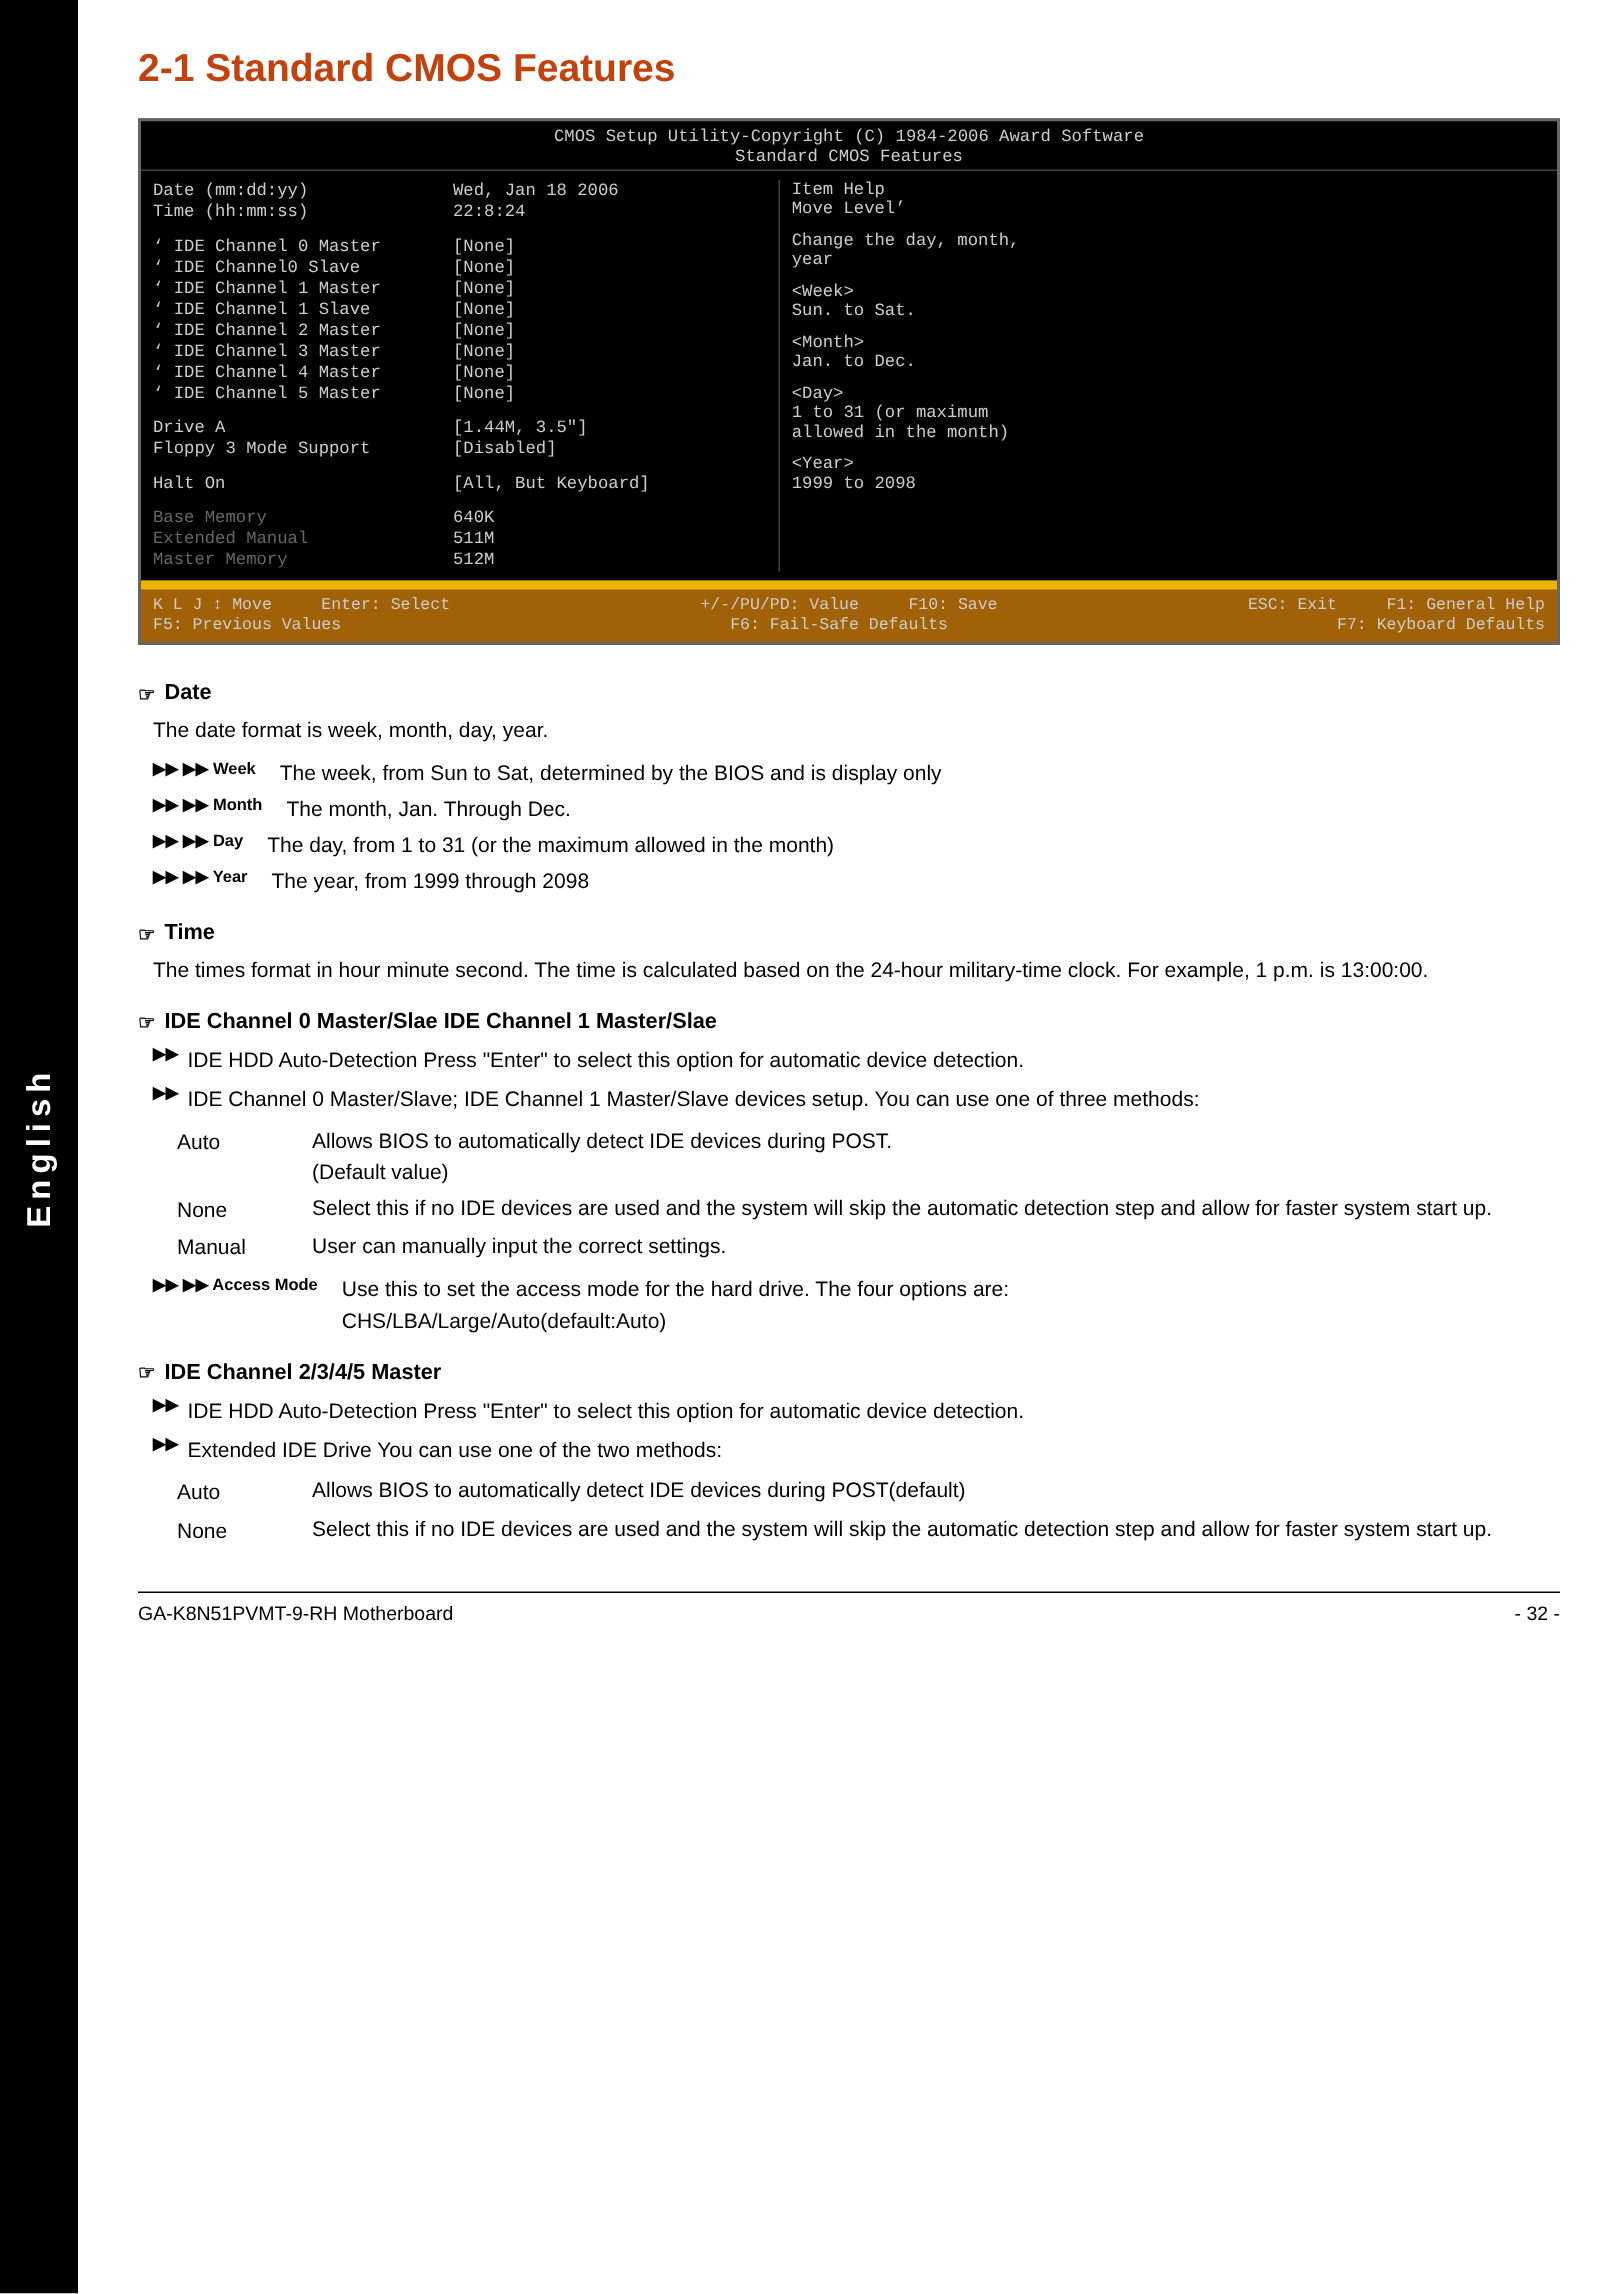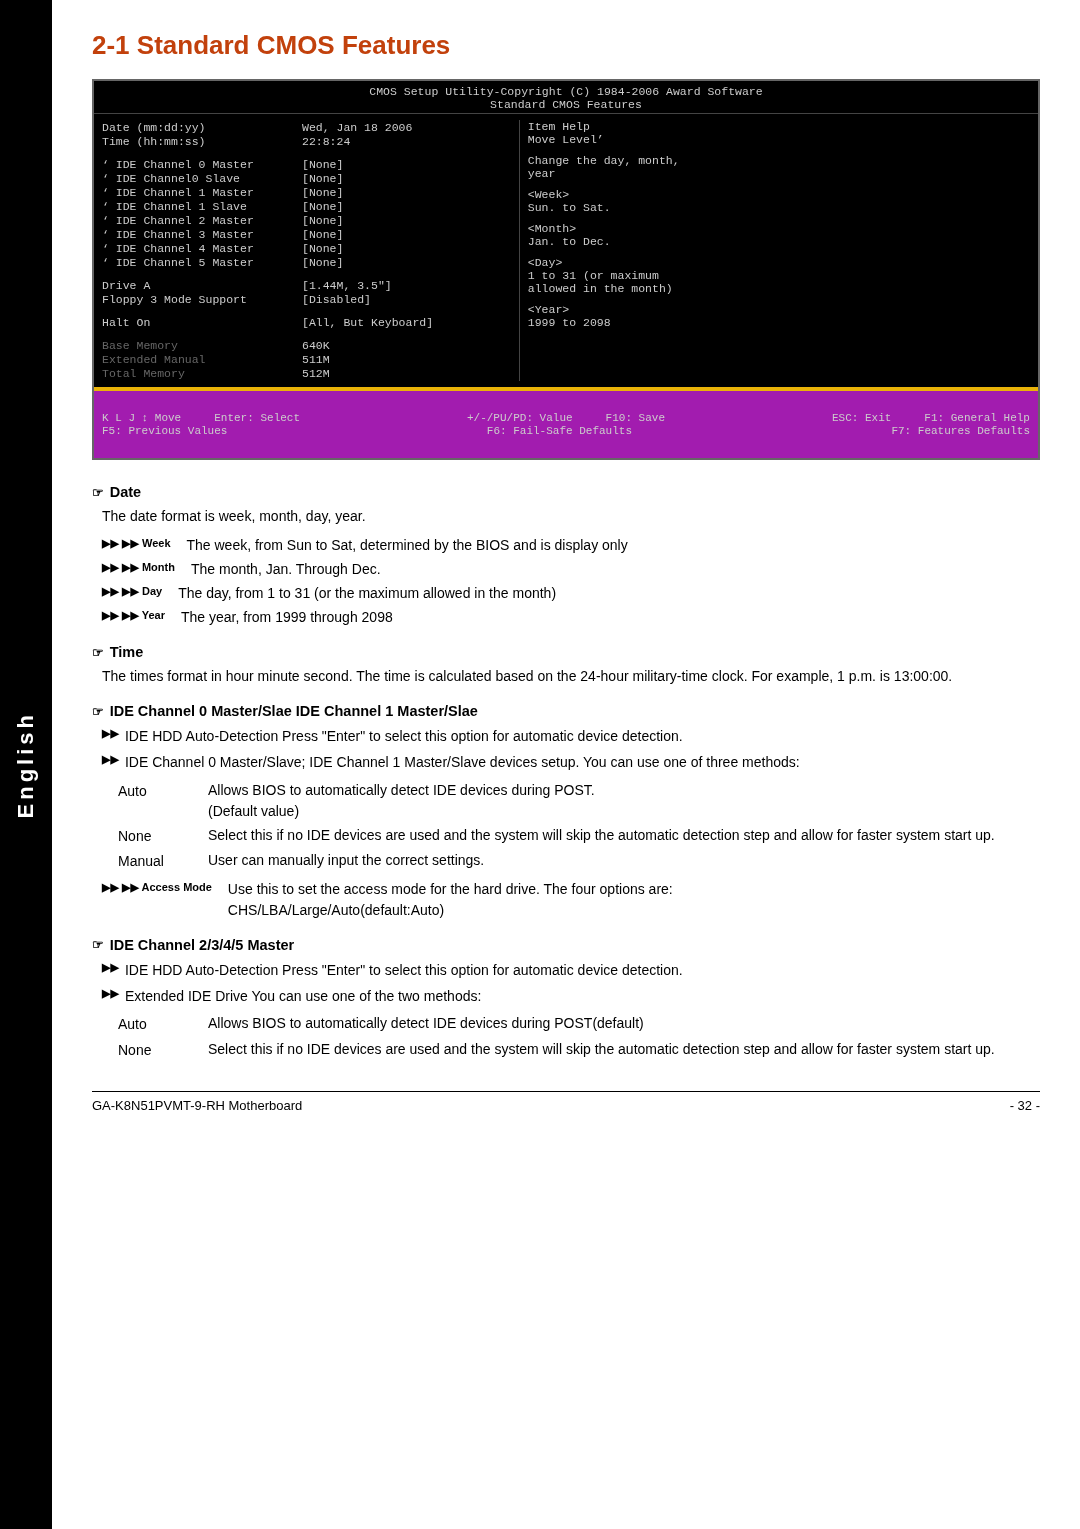--- a/index.html
+++ b/index.html
@@ -88,24 +88,24 @@
     .bios-value {
       color: #ccc;
     }
     .bios-separator {
       height: 8px;
     }
     .bios-dimmed {
       color: #666;
     }
     .bios-footer {
-      background: #a21caf;
+      background: #a16207;
       color: #ccc;
-      border-top: 4px solid #eab308;
-      padding: 20px 8px;
+      border-top: 6px solid #eab308;
+      padding: 4px 8px;
       font-size: 11px;
     }
     .bios-footer-row {
       display: flex;
       justify-content: space-between;
       margin: 1px 0;
     }
 
     
     .section {
@@ -273,21 +273,21 @@
         <div class="bios-separator"></div>
         <div class="bios-row bios-dimmed">
           <span class="bios-label">Base Memory</span>
           <span class="bios-value">640K</span>
         </div>
         <div class="bios-row bios-dimmed">
           <span class="bios-label">Extended Manual</span>
           <span class="bios-value">511M</span>
         </div>
         <div class="bios-row bios-dimmed">
-          <span class="bios-label">Total Memory</span>
+          <span class="bios-label">Master Memory</span>
           <span class="bios-value">512M</span>
         </div>
       </div>
       <div class="bios-col-right">
         <div>Item Help</div>
         <div>Move Level’</div>
         <div class="bios-separator"></div>
         <div>Change the day, month,</div>
         <div>year</div>
         <div class="bios-separator"></div>
@@ -307,21 +307,21 @@
     </div>
     <div class="bios-footer">
       <div class="bios-footer-row">
         <span>K L J ↕ Move &nbsp;&nbsp;&nbsp; Enter: Select</span>
         <span>+/-/PU/PD: Value &nbsp;&nbsp;&nbsp; F10: Save</span>
         <span>ESC: Exit &nbsp;&nbsp;&nbsp; F1: General Help</span>
       </div>
       <div class="bios-footer-row">
         <span>F5: Previous Values</span>
         <span>F6: Fail-Safe Defaults</span>
-        <span>F7: Features Defaults</span>
+        <span>F7: Keyboard Defaults</span>
       </div>
     </div>
   </div>
 
   <div class="section">
     <div class="section-heading">Date</div>
     <div class="section-body">
       <div class="section-intro">The date format is week, month, day, year.</div>
       <div class="bullet-item">
         <span class="bullet-arrow">▶▶ Week</span>

